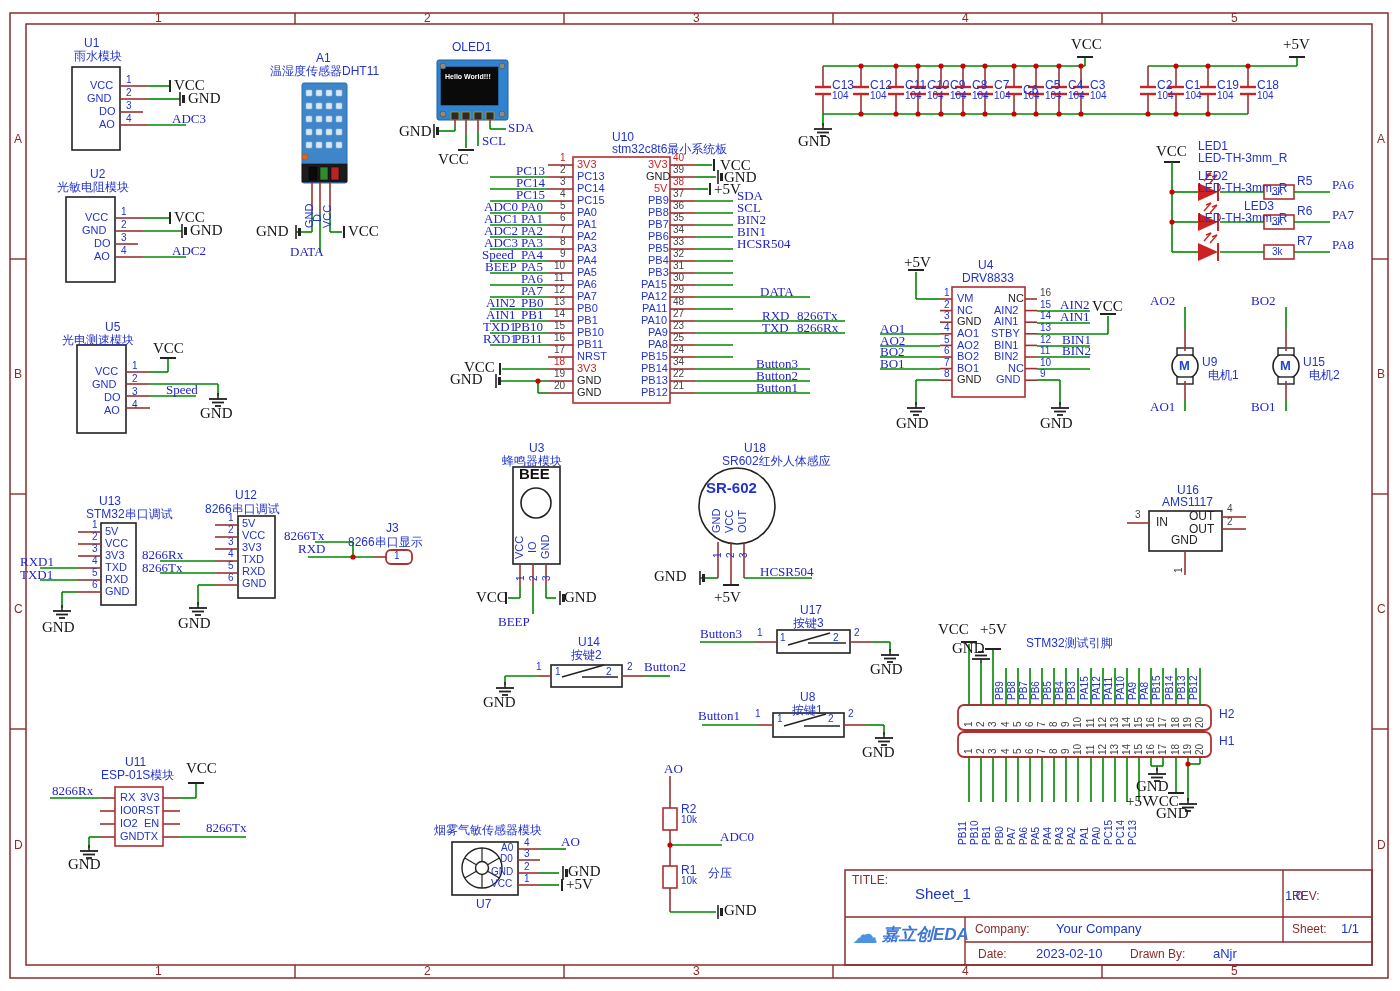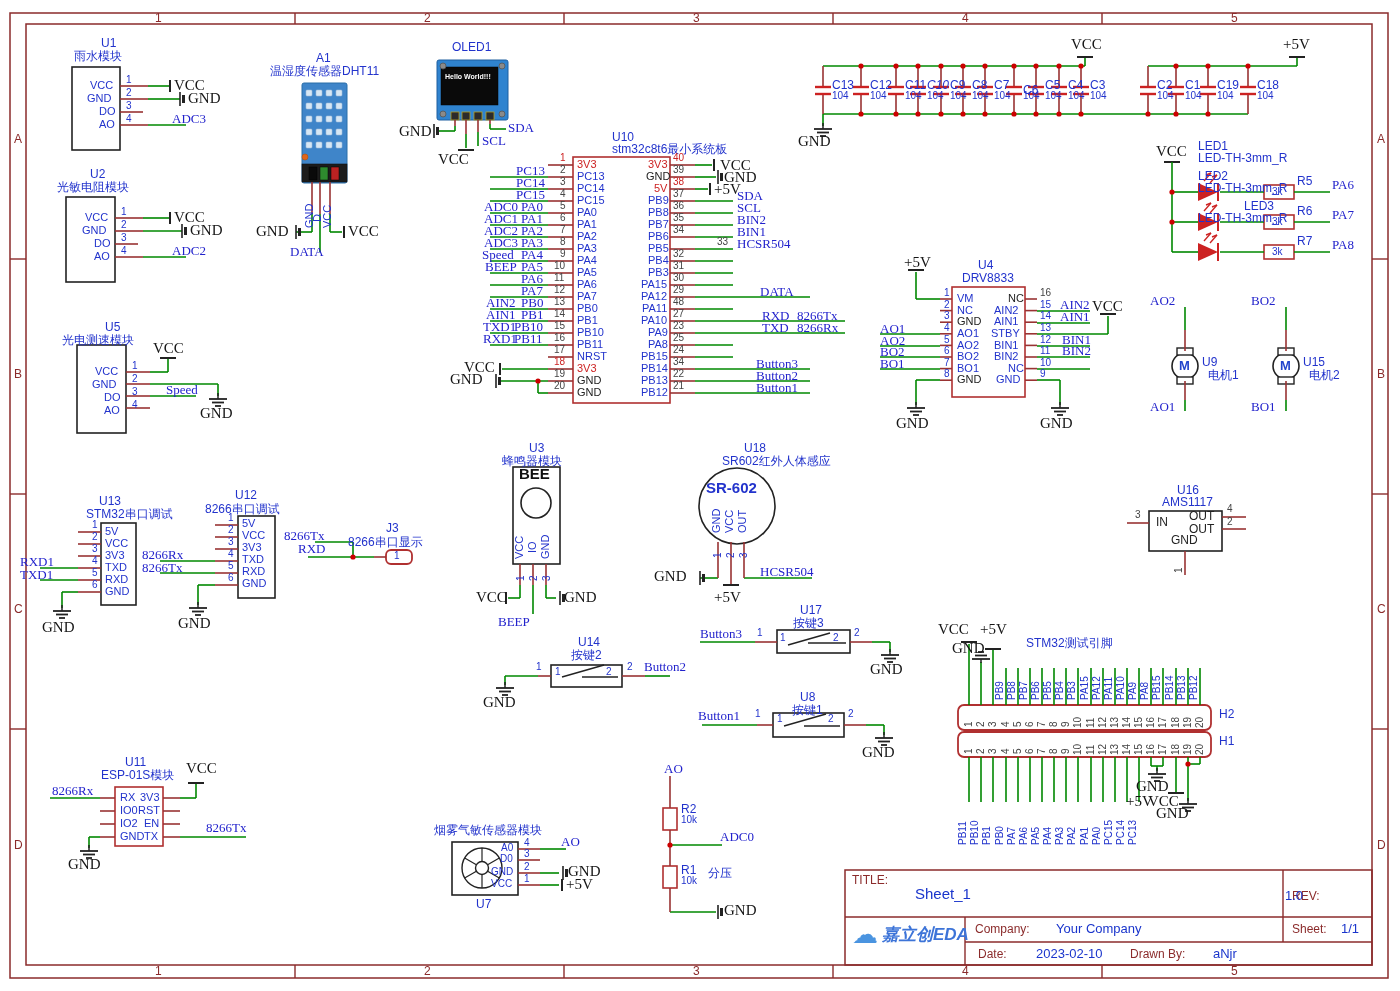--- a/index.html
+++ b/index.html
@@ -676,21 +676,21 @@
     <div class="lbl f" style="left: 962px; top: 965px;">4</div>
     <div class="lbl f" style="left: 1231px; top: 965px;">5</div>
     <div class="lbl f" style="left: 14px; top: 133px;">A</div>
     <div class="lbl f" style="left: 14px; top: 368px;">B</div>
     <div class="lbl f" style="left: 14px; top: 603px;">C</div>
     <div class="lbl f" style="left: 14px; top: 839px;">D</div>
     <div class="lbl f" style="left: 1377px; top: 133px;">A</div>
     <div class="lbl f" style="left: 1377px; top: 368px;">B</div>
     <div class="lbl f" style="left: 1377px; top: 603px;">C</div>
     <div class="lbl f" style="left: 1377px; top: 839px;">D</div>
-    <div class="lbl ref" style="left: 101px; top: 37px;">U1</div>
+    <div class="lbl ref" style="left: 84px; top: 37px;">U1</div>
     <div class="lbl ref" style="left: 74px; top: 50px;">雨水模块</div>
     <div class="lbl pn" style="left: 90px; top: 80px;">VCC</div>
     <div class="lbl pn" style="left: 87px; top: 93px;">GND</div>
     <div class="lbl pn" style="left: 99px; top: 106px;">DO</div>
     <div class="lbl pn" style="left: 99px; top: 119px;">AO</div>
     <div class="lbl num" style="left: 126px; top: 75px;">1</div>
     <div class="lbl num" style="left: 126px; top: 88px;">2</div>
     <div class="lbl num" style="left: 126px; top: 101px;">3</div>
     <div class="lbl num" style="left: 126px; top: 114px;">4</div>
     <div class="lbl pwr" style="left: 174px; top: 78px;">VCC</div>
@@ -822,21 +822,21 @@
     <div class="lbl pn" style="left: 641px; top: 363px;">PB14</div>
     <div class="lbl pn" style="left: 641px; top: 375px;">PB13</div>
     <div class="lbl pn" style="left: 641px; top: 387px;">PB12</div>
     <div class="lbl numr" style="left: 673px; top: 153px;">40</div>
     <div class="lbl numb" style="left: 673px; top: 165px;">39</div>
     <div class="lbl numr" style="left: 673px; top: 177px;">38</div>
     <div class="lbl numb" style="left: 673px; top: 189px;">37</div>
     <div class="lbl numb" style="left: 673px; top: 201px;">36</div>
     <div class="lbl numb" style="left: 673px; top: 213px;">35</div>
     <div class="lbl numb" style="left: 673px; top: 225px;">34</div>
-    <div class="lbl numb" style="left: 673px; top: 237px; margin-left: 44px;">33</div>
+    <div class="lbl numb" style="left: 673px; top: 237px;">33</div>
     <div class="lbl numb" style="left: 673px; top: 249px;">32</div>
     <div class="lbl numb" style="left: 673px; top: 261px;">31</div>
     <div class="lbl numb" style="left: 673px; top: 273px;">30</div>
     <div class="lbl numb" style="left: 673px; top: 285px;">29</div>
     <div class="lbl numb" style="left: 673px; top: 297px;">48</div>
     <div class="lbl numb" style="left: 673px; top: 309px;">27</div>
     <div class="lbl numb" style="left: 673px; top: 321px;">23</div>
     <div class="lbl numb" style="left: 673px; top: 333px;">25</div>
     <div class="lbl numb" style="left: 673px; top: 345px;">24</div>
     <div class="lbl numb" style="left: 673px; top: 357px;">34</div>

